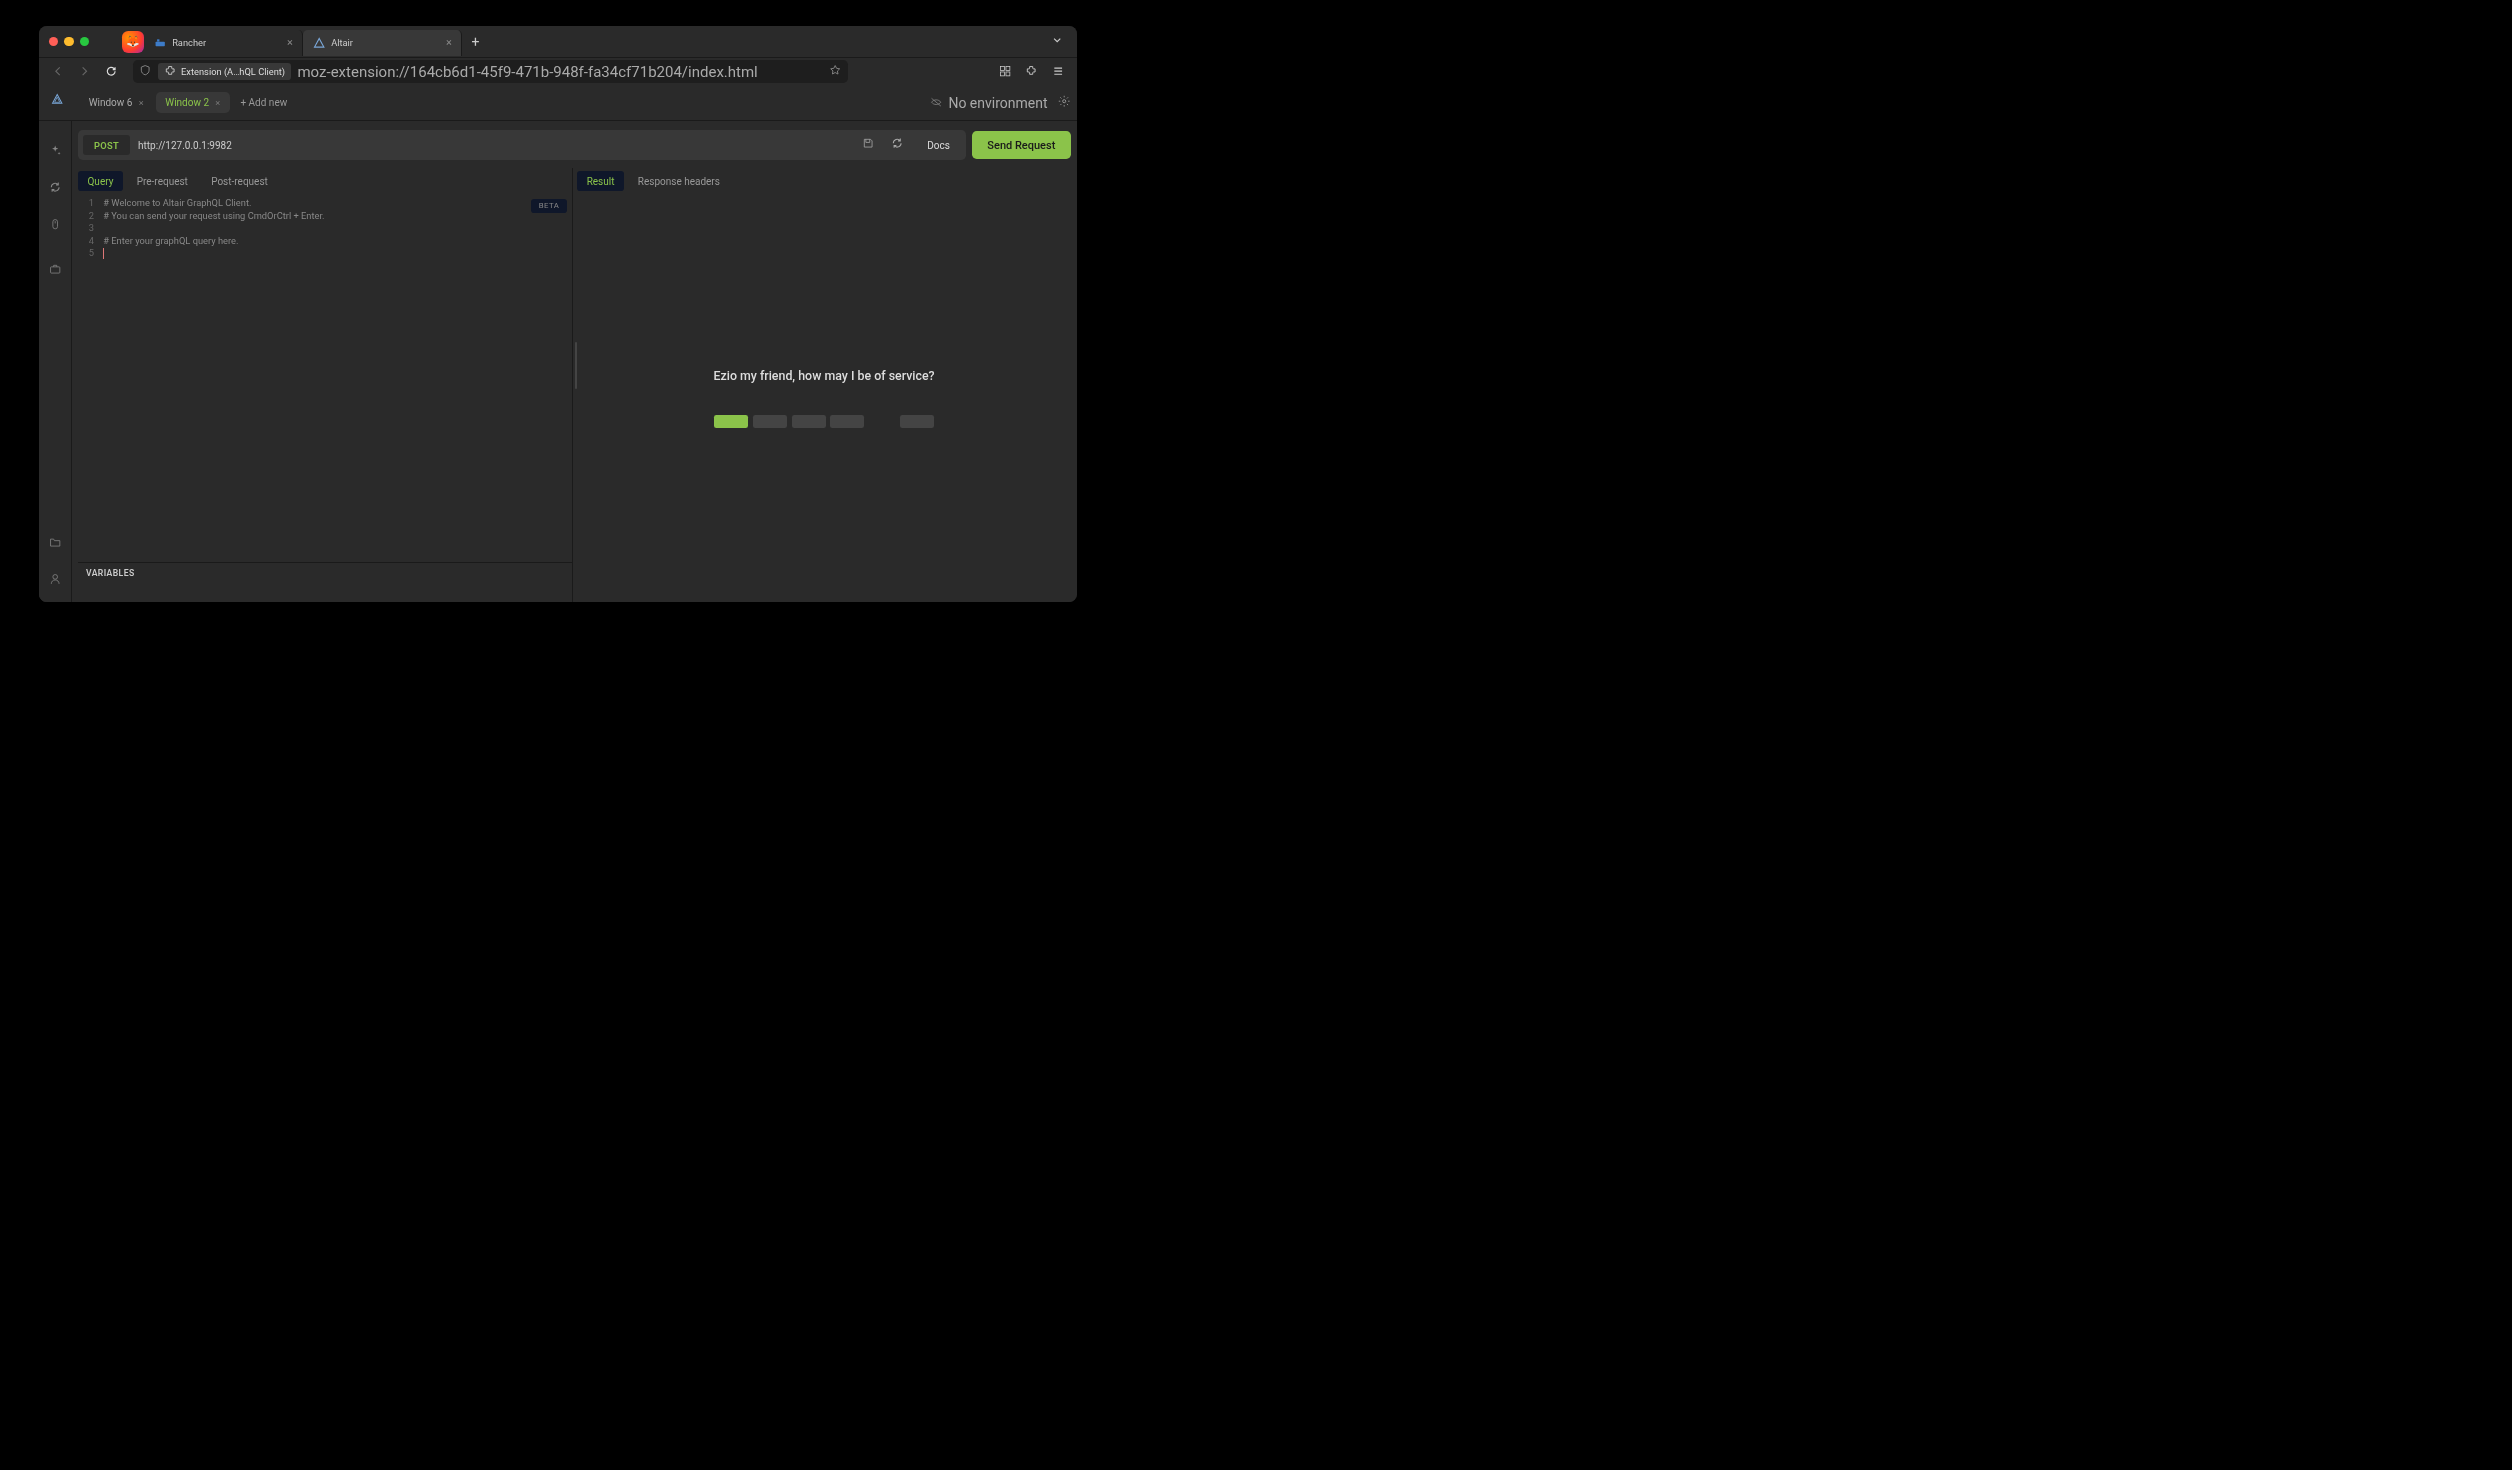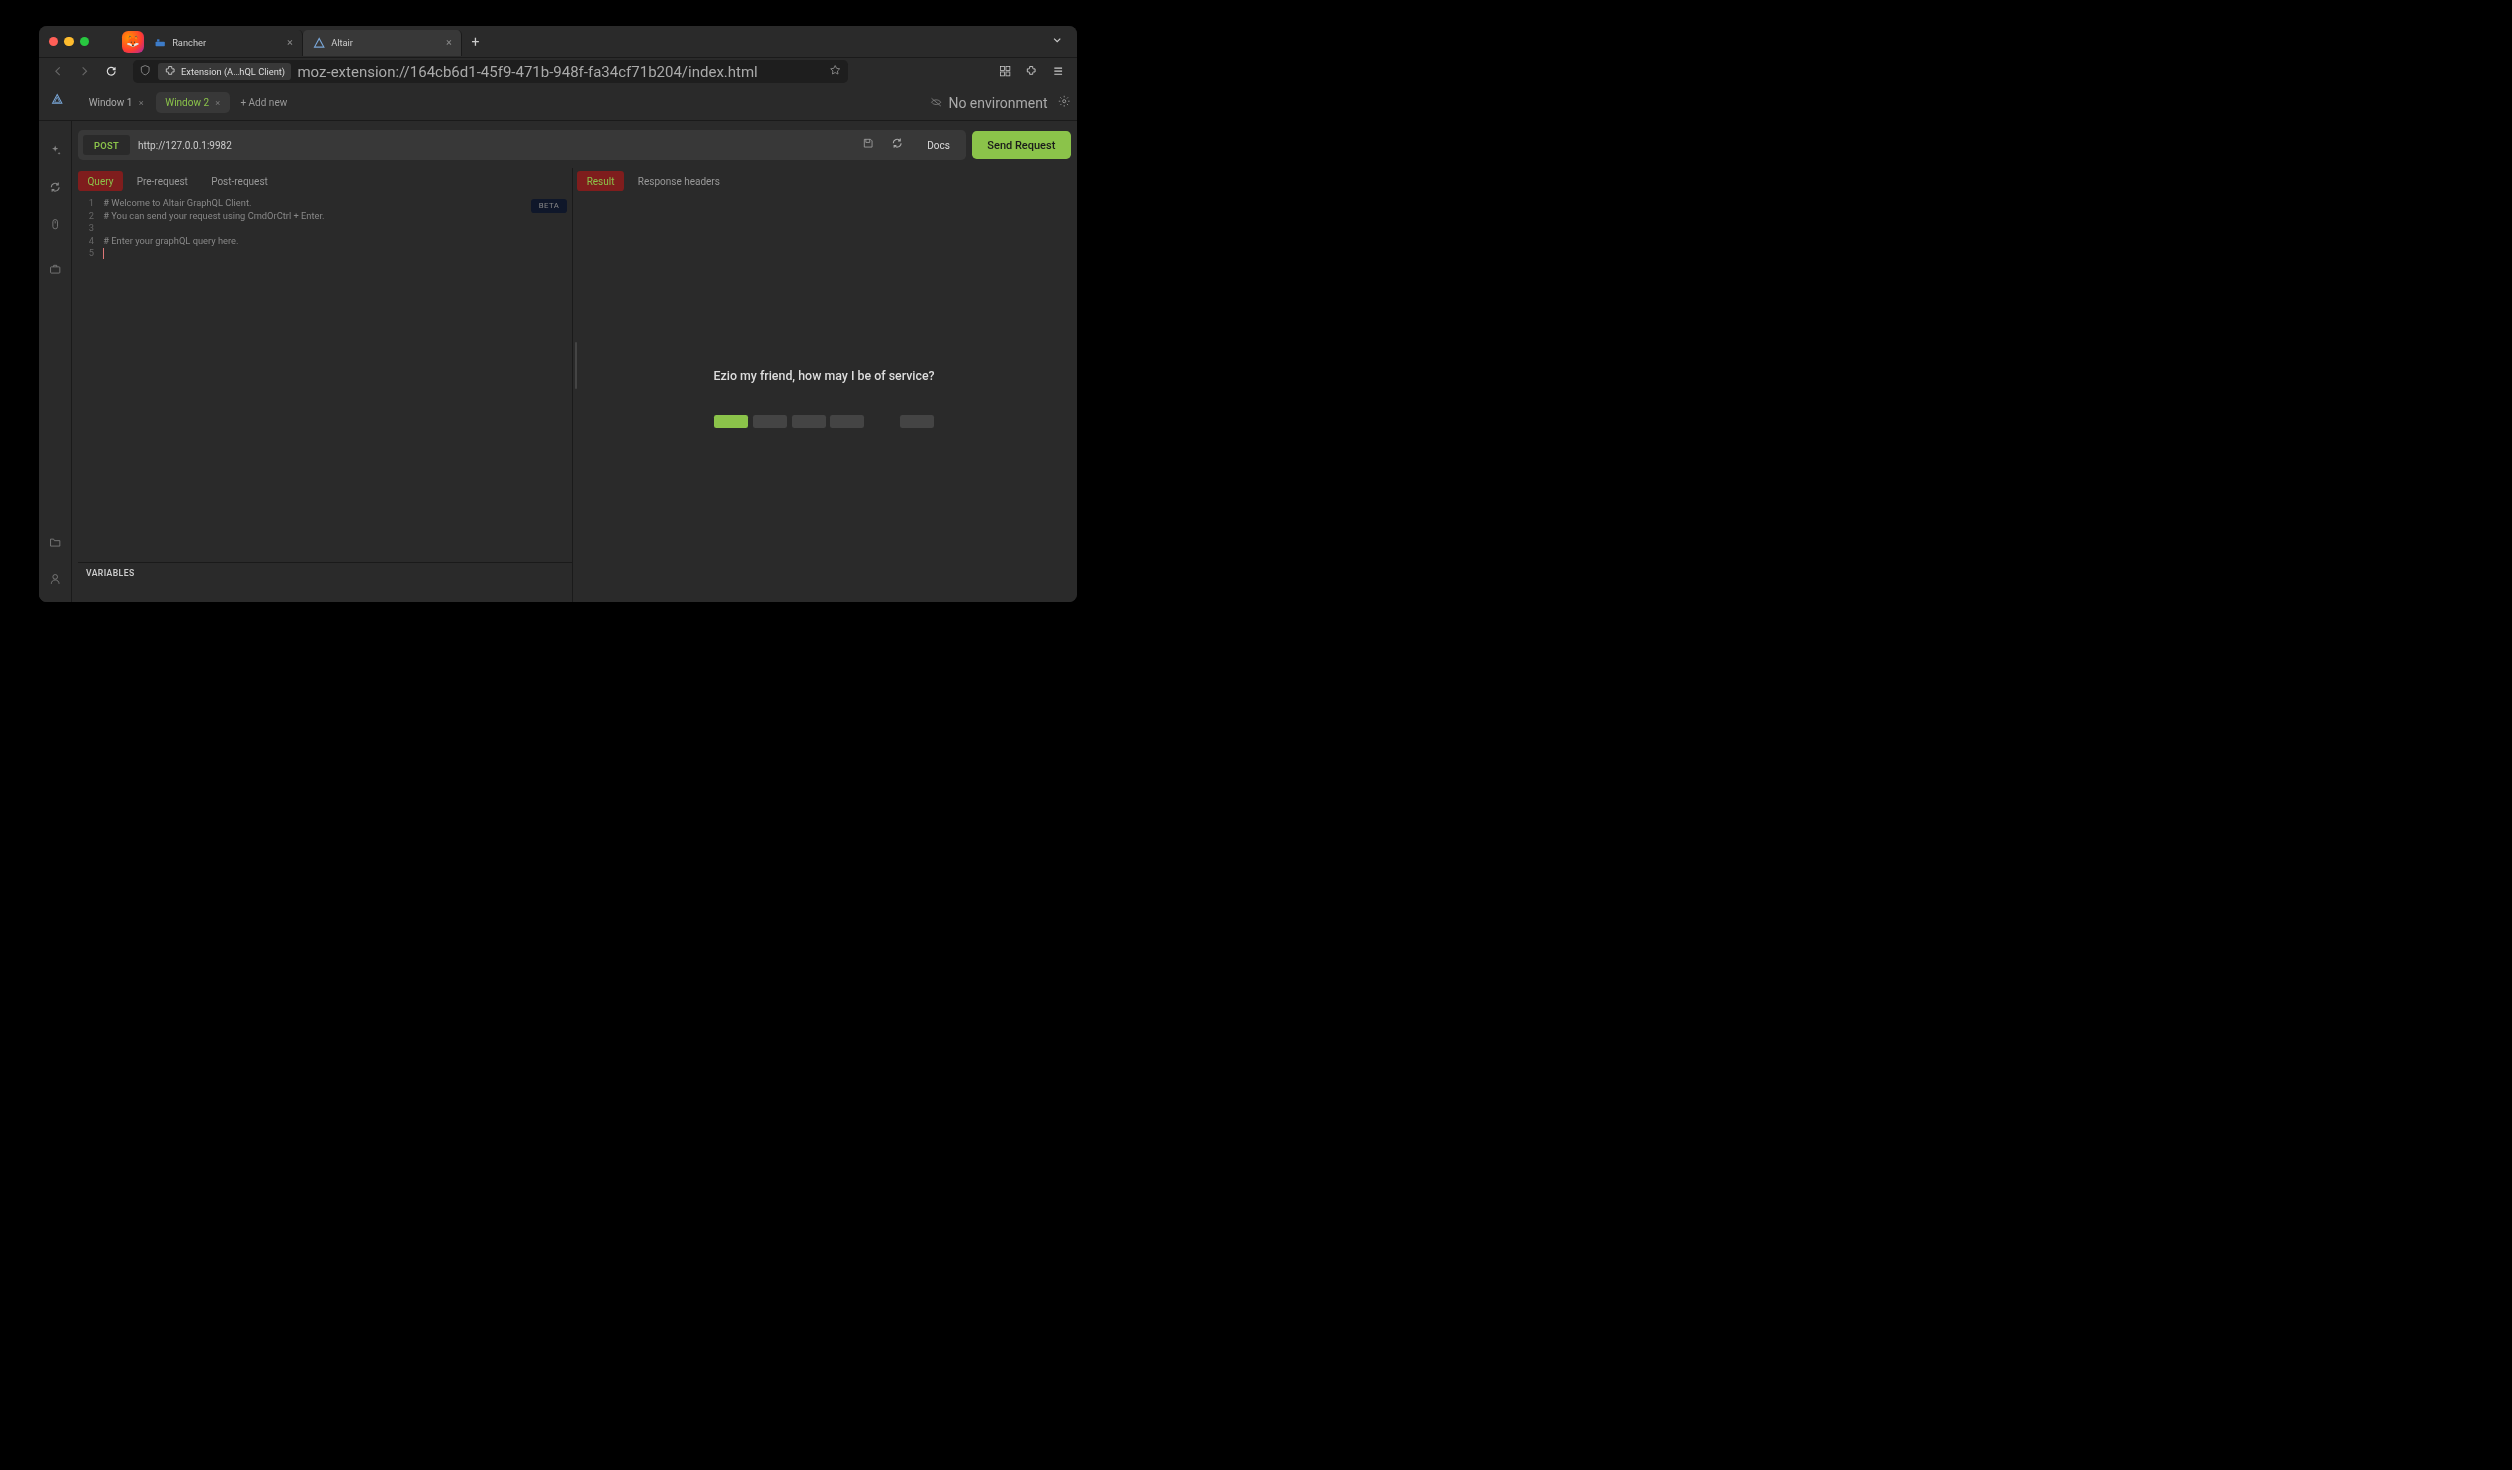--- a/index.html
+++ b/index.html
@@ -60,21 +60,21 @@
 .icon-btn { color: #aaa; padding: 0 4.7px; }
 .docs-btn { color: #ddd; font-size: 10px; padding: 0 11px; }
 .send-btn { background: #8bc34a; color: #1a1a1a; font-weight: 500; font-size: 11px; padding: 7.8px 15.5px; border-radius: 4.7px; }
 
 
 .panels { flex: 1; display: flex; margin: 4.7px 6.2px 0 6.2px; gap: 0; }
 .left-panel, .right-panel { flex: 1; display: flex; flex-direction: column; background: #2a2a2a; }
 .left-panel { border-right: 0.8px solid #1a1a1a; }
 .panel-tabs { height: 26.4px; display: flex; align-items: center; gap: 4.7px; padding: 0 0px; }
 .ptab { padding: 4.7px 9.3px; color: #999; font-size: 10px; border-radius: 3.1px; }
-.ptab.active { background: #7f1d1d; color: #8bc34a; }
+.ptab.active { background: #0f172a; color: #8bc34a; }
 .editor { flex: 1; position: relative; background: #2a2a2a; font-family: 'Menlo', 'Consolas', monospace; font-size: 9.3px; display: flex; }
 .gutter { width: 22px; text-align: right; color: #666; padding: 3.1px 6.2px 0 0; line-height: 12.4px; }
 .code { flex: 1; padding: 3.1px 0 0 3.1px; color: #888; line-height: 12.4px; white-space: pre; }
 .cursor-line { border-left: 1.6px solid #d77; display:inline-block; height:11px; vertical-align:middle;}
 .beta { position: absolute; top: 4.7px; right: 4.7px; background: #0f172a; color: #888; font-size: 7.8px; padding: 2.3px 7.8px; border-radius: 3.1px; letter-spacing: 0.4px;}
 .splitter { width: 4.7px; background: #2a2a2a; cursor: col-resize; position:relative;}
 .splitter::after{content:''; position:absolute; right:0; top:40%; width:2.3px; height:47px; background:#444; border-radius:2.3px;}
 
 .result-body { flex: 1; display: flex; flex-direction: column; align-items: center; justify-content: center; gap: 32px; }
 .result-msg { color: #ddd; font-size: 12.4px; font-weight: 500; }
@@ -186,21 +186,21 @@
   <div class="app">
 
     <div class="wintabs">
       <div class="app-logo">
         <svg viewBox="0 0 24 24">
             <polygon points="12,3 21,20 3,20" fill="none" stroke="#7aa7d8" stroke-width="2"></polygon>
             <polygon points="12,8 17,18 7,18" fill="none" stroke="#7aa7d8" stroke-width="1.5"></polygon>
           </svg>
       </div>
       <div class="wintab">
-        <span>Window 1</span>
+        <span>Window 6</span>
         <span class="wintab-close">×</span>
       </div>
       <div class="wintab active">
         <span>Window 2</span>
         <span class="wintab-close">×</span>
       </div>
       <div class="addnew">+ Add new</div>
       <div class="env">
         <svg viewBox="0 0 16 16">
             <path d="M2 8c3-4 9-4 12 0-3 4-9 4-12 0z" stroke="#888" fill="none"></path>

